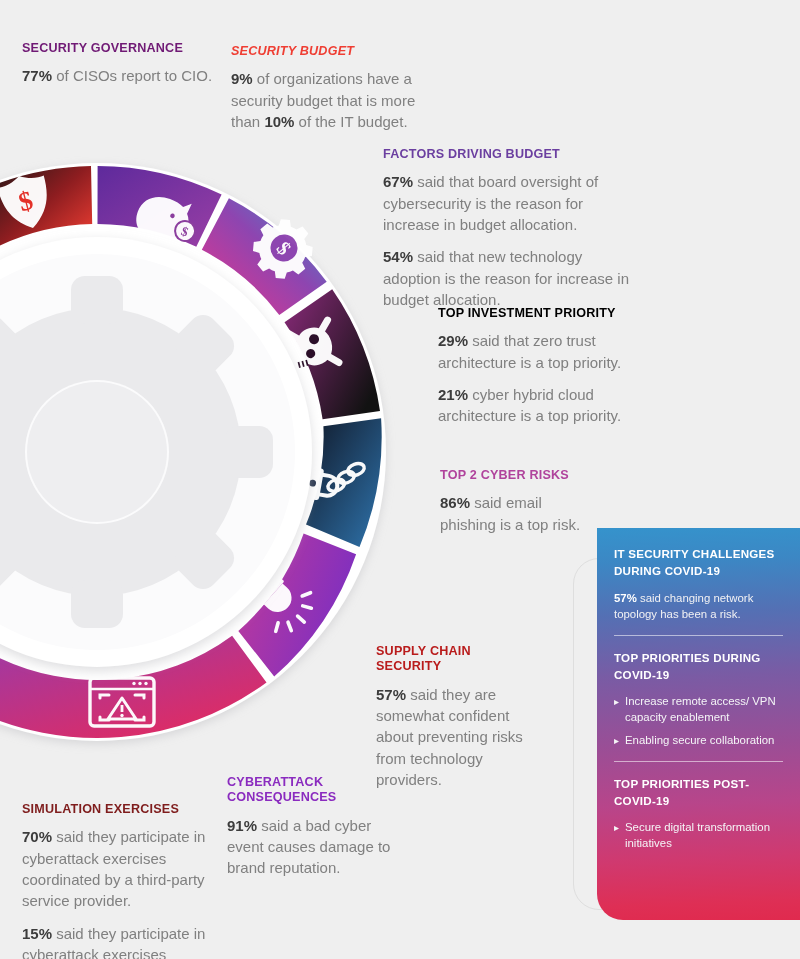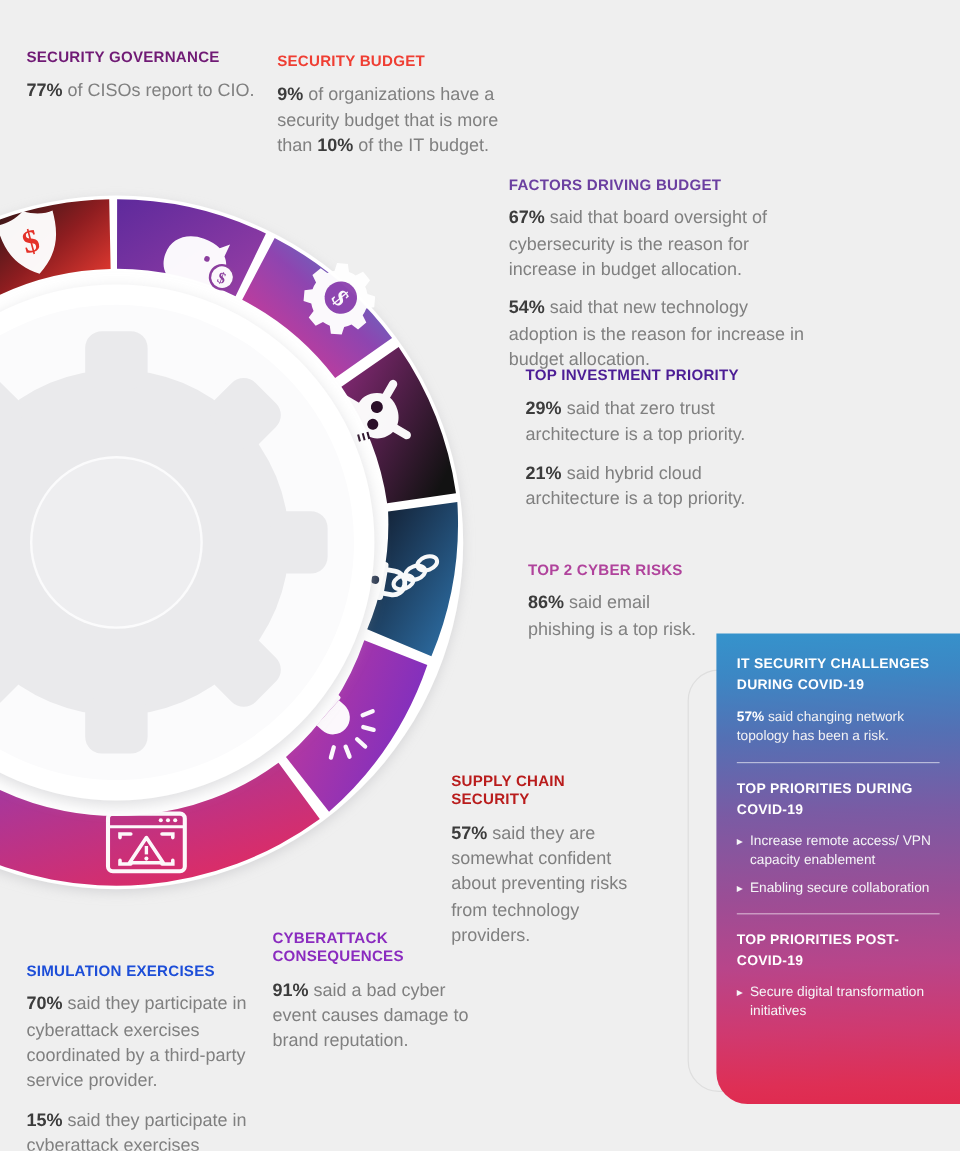--- a/index.html
+++ b/index.html
@@ -51,32 +51,32 @@
     color: #808080;
   }
   .callout p:last-child { margin-bottom: 0; }
   .callout p b {
     color: #3c3c3c;
     font-weight: bold;
   }
 
   
   .h-purple-dark { color: #701a75; }
-  .h-red         { color: #ef3e33; }
+  .h-red         { color: #ef3e33; font-style: italic; }
   .h-violet      { color: #6b3fa0; }
-  .h-blue        { color: #4c1d95; }
+  .h-blue        { color: #000000; }
   .h-magenta     { color: #b0439c; }
   .h-navy        { color: #b91c1c; }
   .h-purple      { color: #8a2bbf; }
-  .h-crimson     { color: #1d4ed8; }
+  .h-crimson     { color: #7f1d1d; }
 
   
   #c-governance { left: 22px;  top: 41px;  width: 200px; }
   #c-budget     { left: 231px; top: 44px;  width: 190px; }
-  #c-factors    { left: 383px; top: 147px; width: 250px; margin-left: 41px; }
+  #c-factors    { left: 383px; top: 147px; width: 250px; }
   #c-invest     { left: 438px; top: 306px; width: 195px; }
   #c-risks      { left: 440px; top: 468px; width: 145px; }
   #c-supply     { left: 376px; top: 644px; width: 160px; }
   #c-cyber      { left: 227px; top: 775px; width: 175px; }
   #c-simulation { left: 22px;  top: 802px; width: 200px; }
 
   
   #panel-ghost {
     position: absolute;
     left: 573px;
@@ -359,21 +359,21 @@
 
   <div class="callout" id="c-factors">
     <h3 class="h-violet">FACTORS DRIVING BUDGET</h3>
     <p><b>67%</b><span> said that board oversight of cybersecurity is the reason for increase in budget allocation.</span></p>
     <p><b>54%</b><span> said that new technology adoption is the reason for increase in budget allocation.</span></p>
   </div>
 
   <div class="callout" id="c-invest">
     <h3 class="h-blue">TOP INVESTMENT PRIORITY</h3>
     <p><b>29%</b><span> said that zero trust architecture is a top priority.</span></p>
-    <p><b>21%</b><span> said hybrid cloud architecture is a  top priority.</span></p>
+    <p><b>21%</b><span> cyber hybrid cloud architecture is a  top priority.</span></p>
   </div>
 
   <div class="callout" id="c-risks">
     <h3 class="h-magenta">TOP 2 CYBER RISKS</h3>
     <p><b>86%</b><span> said email phishing is a top risk.</span></p>
   </div>
 
   <div class="callout" id="c-supply">
     <h3 class="h-navy">SUPPLY CHAIN SECURITY</h3>
     <p><b>57%</b><span> said they are somewhat confident about preventing risks from technology providers.</span></p>

